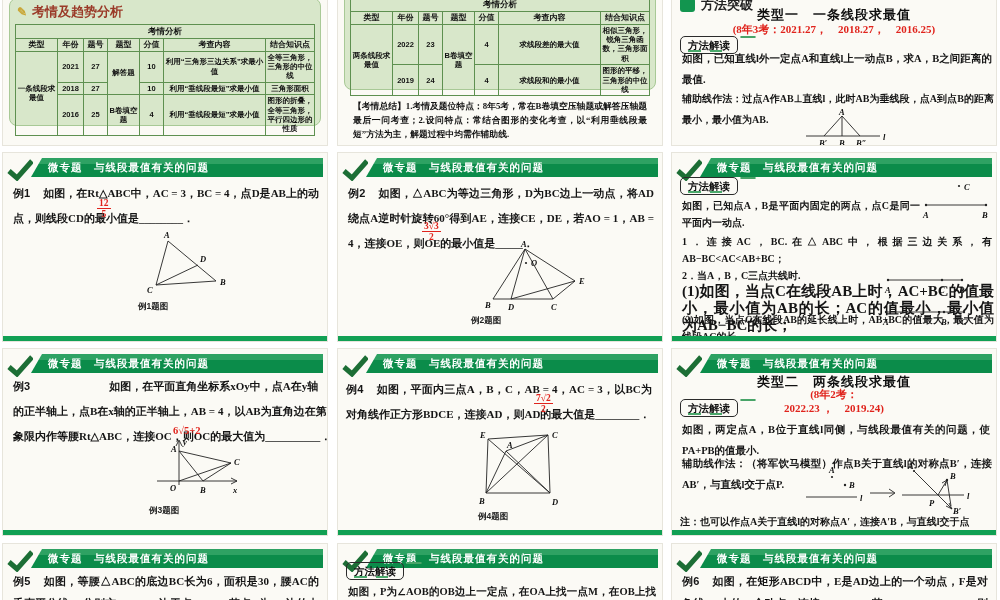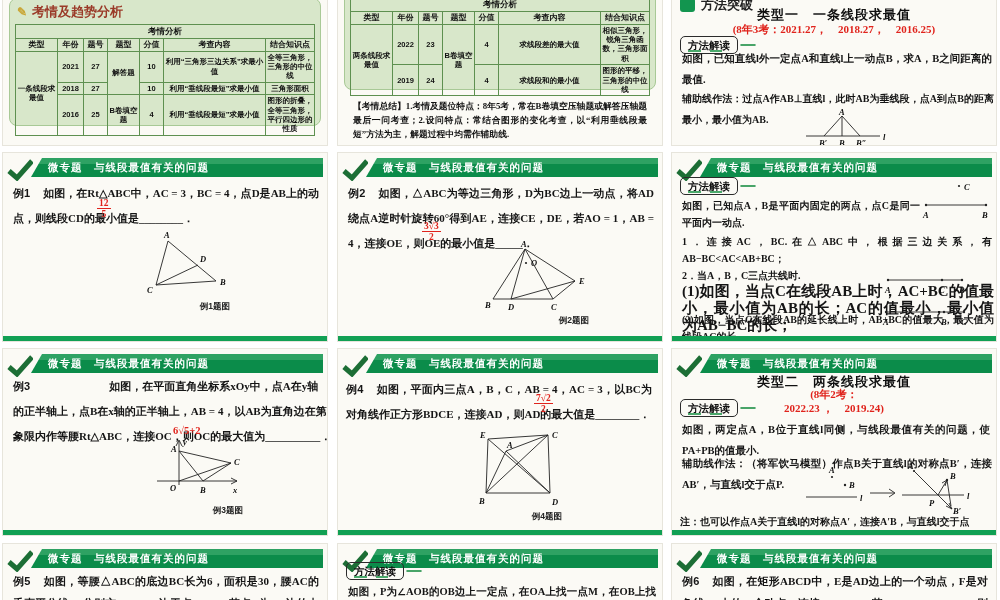--- a/index.html
+++ b/index.html
@@ -9,36 +9,36 @@
   .check{position:absolute;left:0;top:1px}
   .banner{position:absolute;left:24px;right:0;top:0;height:19px;
     background:linear-gradient(180deg,#2ea263 0,#2ea263 32%,#0b8c4a 32%);
     clip-path:polygon(11px 0,100% 0,100% 100%,0 100%);
     color:#fff;font:bold 10.5px/19px "Liberation Sans",sans-serif;padding-left:17px;letter-spacing:1px;white-space:nowrap}
   .foot{position:absolute;left:0;right:0;bottom:0;height:5px;background:#11a054}
   .ptext{position:absolute;font:bold 11px/25px "Liberation Serif",serif;color:#151515;text-align:justify}
   .plabel{margin-right:13px;font-family:"Liberation Sans",sans-serif}
   .pline{position:absolute;font:bold 11px "Liberation Serif",serif;color:#151515;white-space:nowrap}
   .gap7{display:inline-block;width:66px}
-  .mbox{position:absolute;display:flex;gap:2px;align-items:center}
+  .mbox{position:absolute;display:flex;gap:2px;align-items:flex-start}
   .mbox-main{border:1.6px solid #2b2b2b;border-radius:5px;padding:0 7px;font:bold 10.5px/16px "Liberation Sans",sans-serif;color:#111;background:transparent;position:relative}
   .mbox-main::after{content:"";position:absolute;left:7px;right:7px;bottom:1px;height:2px;
     background:linear-gradient(90deg,#4aa96b 0 30%,transparent 30% 52%,#4aa96b 52% 82%,transparent 82%)}
   .mbox-side{width:16px;border:1.3px solid #48a468;border-radius:4px}
   .ktitle{position:absolute;left:0;width:100%;text-align:center;font:bold 13px "Liberation Sans",sans-serif;color:#101010;letter-spacing:1px}
   .exam{position:absolute;left:0;width:100%;text-align:center;font:bold 11px "Liberation Serif",serif;color:#e0231c}
   .frac{position:absolute;color:#e0231c;text-align:center;font:bold 9.5px/1.1 "Liberation Serif",serif;z-index:3}
   .frac .n{display:block;border-bottom:1.2px solid #e0231c;padding:0 2px}
   .frac .d{display:block}
   .redinline{position:absolute;color:#e0231c;font:bold 10.5px "Liberation Serif",serif;z-index:3;white-space:nowrap}
   .fig{position:absolute}
   .fig line,.fig polyline{stroke:#222;stroke-width:0.9;fill:none}
   .fig circle{fill:#222}
   .fig text{font:italic bold 8.5px "Liberation Serif",serif;fill:#111}
-  .figcap{position:absolute;text-align:right;font:bold 8.5px "Liberation Sans",sans-serif;color:#222}
+  .figcap{position:absolute;text-align:left;font:bold 8.5px "Liberation Sans",sans-serif;color:#222}
   .panel{position:absolute;background:#d8e7ca;border:1px solid #a8c996;border-radius:8px;padding:2px 5px}
   .atitle{font:bold 13px "Liberation Sans",sans-serif;color:#9a3a28;display:flex;align-items:center;gap:5px;padding:2px 2px 3px}
   .atitle .pic{color:#c9a636;font-size:12px}
   .gtable{border-collapse:collapse;width:100%;table-layout:fixed}
   .gtable td{border:1px solid #5e9050;font:bold 7.5px/1.25 "Liberation Sans",sans-serif;text-align:center;vertical-align:middle;color:#111;padding:1px}
   .gtable .cap{font-size:8.5px}
   .gtable .hd{font-size:8px}
   .summary{font:bold 8.8px/1.6 "Liberation Serif",serif;color:#111;padding:3px 3px 0;text-align:justify}
   .part{position:absolute;display:flex;align-items:center;gap:6px;font:bold 13px "Liberation Sans",sans-serif;color:#222}
   .part-icon{width:15px;height:14px;background:#12954f;border-radius:3px}

